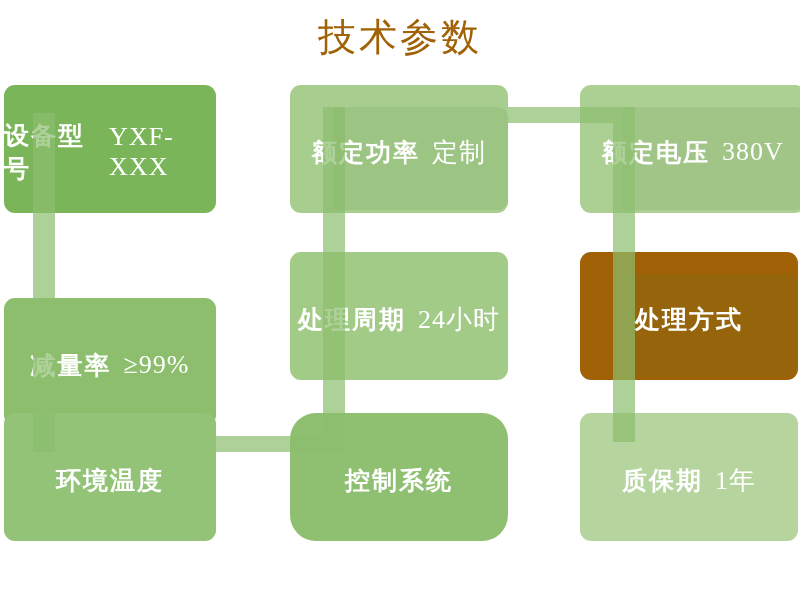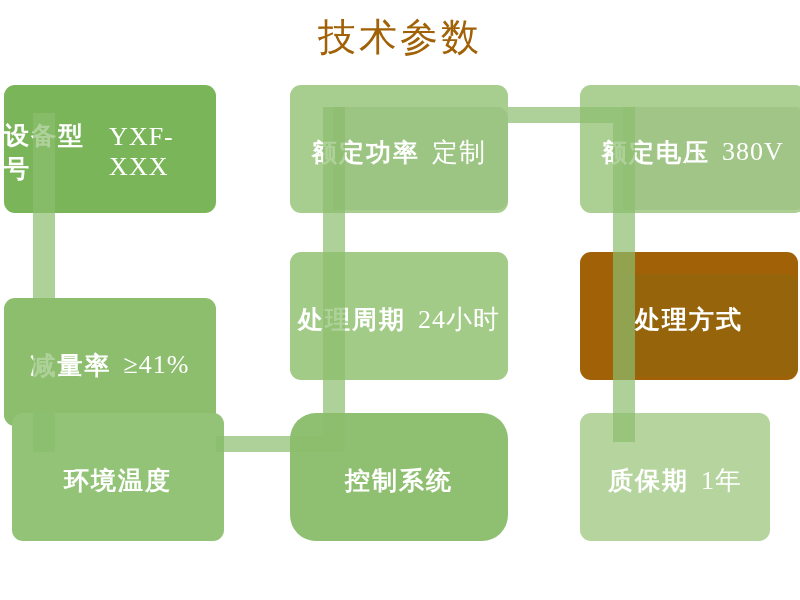--- a/index.html
+++ b/index.html
@@ -64,23 +64,23 @@
     z-index: 0;
     pointer-events: none;
   }
   
   .pos-0 { left: 4px;   top: 85px;  width: 212px; }
   .pos-1 { left: 290px; top: 85px;  width: 218px; }
   .pos-2 { left: 580px; top: 85px;  width: 226px; }
   .pos-3 { left: 4px;   top: 252px; width: 212px; margin-top: 46px; }
   .pos-4 { left: 290px; top: 252px; width: 218px; }
   .pos-5 { left: 580px; top: 252px; width: 218px; }
-  .pos-6 { left: 12px;   top: 413px; width: 212px; }
+  .pos-6 { left: 4px;   top: 413px; width: 212px; }
   .pos-7 { left: 290px; top: 413px; width: 218px; border-radius: 26px; }
-  .pos-8 { left: 580px; top: 413px; width: 190px; }
+  .pos-8 { left: 580px; top: 413px; width: 218px; }
   .connector-svg {
     position: absolute;
     inset: 0;
     z-index: 5;
     pointer-events: none;
   }
 </style>
 </head>
 <body>
 
@@ -95,21 +95,21 @@
   <div class="card pos-1 tint" style="background-color: rgb(168, 206, 143);">
     <span class="label">额定功率</span>
     <span class="value">定制</span>
   </div>
   <div class="card pos-2 tint" style="background-color: rgb(172, 208, 148);">
     <span class="label">额定电压</span>
     <span class="value">380V</span>
   </div>
   <div class="card pos-3" style="background-color: rgb(140, 190, 110);">
     <span class="label">减量率</span>
-    <span class="value">≥41%</span>
+    <span class="value">≥99%</span>
   </div>
   <div class="card pos-4" style="background-color: rgb(163, 203, 136);">
     <span class="label">处理周期</span>
     <span class="value">24小时</span>
   </div>
   <div class="card pos-5 tint" style="background-color: #a16207;">
     <span class="label">处理方式</span>
   </div>
   <div class="card pos-6" style="background-color: rgb(146, 195, 119);">
     <span class="label">环境温度</span>

